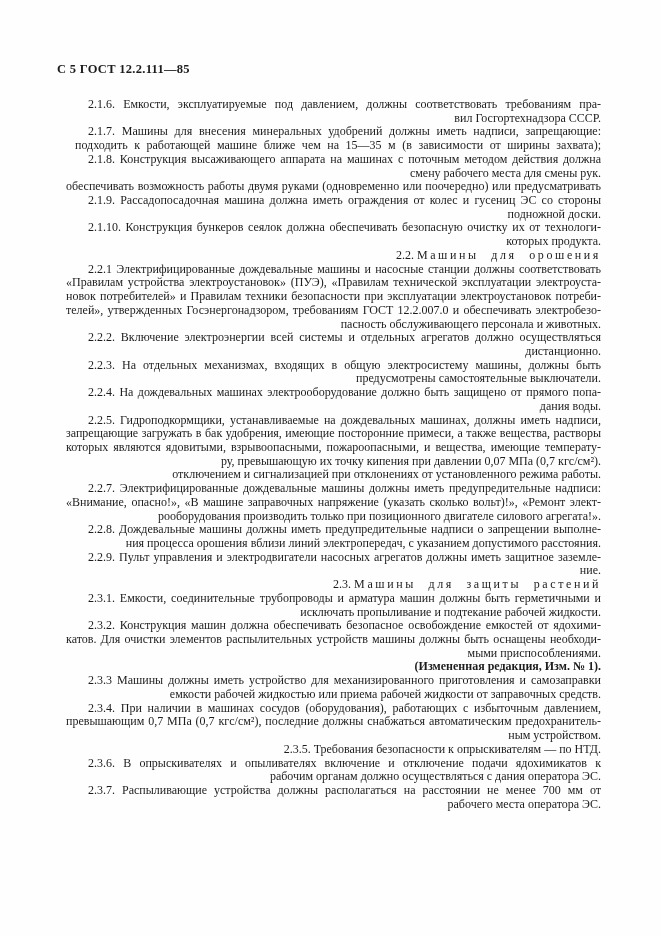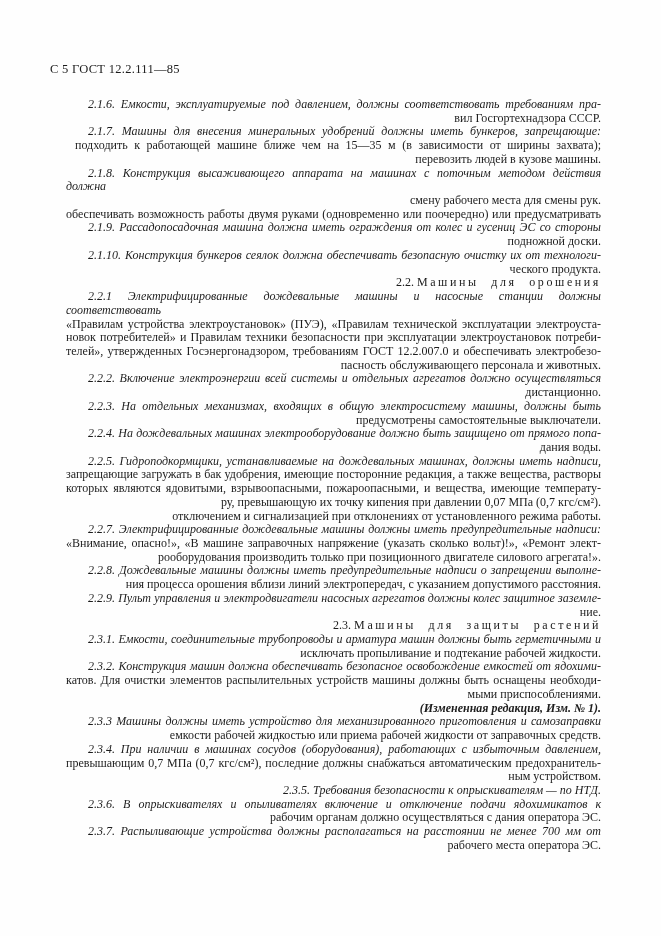--- a/index.html
+++ b/index.html
@@ -11,42 +11,42 @@
     position: relative;
     width: 661px;
     height: 936px;
     background: #fefefe;
     color: #1c1c1c;
     font-family: "Liberation Serif", "DejaVu Serif", serif;
     overflow: hidden;
   }
   .page-header {
     position: absolute;
-    left: 50px;
+    left: 57px;
     top: 62px;
     font-size: 12.5px;
-    font-weight: normal;
+    font-weight: bold;
     letter-spacing: 0.3px;
     white-space: nowrap;
   }
   .doc-body {
     position: absolute;
     left: 66px;
     top: 98px;
     width: 535px;
     font-size: 12px;
     line-height: 13.72px;
   }
   .line {
     min-height: 13.72px;
   }
-  .line.first { text-indent: 22px; font-style: italic; }
+  .line.first { text-indent: 22px; }
   .line.cont  { text-indent: 0; }
   .line.sub   { padding-left: 9px; }
-  .line.bold  { font-weight: bold; text-indent: 22px; font-style: italic; }
+  .line.bold  { font-weight: bold; text-indent: 22px; }
   .line.heading { text-indent: 22px; }
   .line.heading .htitle {
     letter-spacing: 2.6px;
     word-spacing: 7px;
   }
   .line.j {
     text-align: justify;
     text-align-last: justify;
   }
   .line:not(.j) {
@@ -54,53 +54,52 @@
   }
 </style>
 </head>
 <body>
 
 <div class="page">
   <div class="page-header">С 5 ГОСТ 12.2.111—85</div>
   <div class="doc-body">
       <div class="line first j">2.1.6. Емкости, эксплуатируемые под давлением, должны соответствовать требованиям пра-</div>
       <div class="line cont">вил Госгортехнадзора СССР.</div>
-      <div class="line first j">2.1.7. Машины для внесения минеральных удобрений должны иметь бункеров, запрещающие:</div>
+      <div class="line first j">2.1.7. Машины для внесения минеральных удобрений должны иметь надписи, запрещающие:</div>
       <div class="line sub j">подходить к работающей машине ближе чем на 15—35 м (в зависимости от ширины захвата);</div>
-      <div class="line sub">перевозить людей в кузове машины.</div>
       <div class="line first j">2.1.8. Конструкция высаживающего аппарата на машинах с поточным методом действия должна</div>
       <div class="line cont">смену рабочего места для смены рук.</div>
       <div class="line cont j">обеспечивать возможность работы двумя руками (одновременно или поочередно) или предусматривать</div>
       <div class="line first j">2.1.9. Рассадопосадочная машина должна иметь ограждения от колес и гусениц ЭС со стороны</div>
       <div class="line cont">подножной доски.</div>
       <div class="line first j">2.1.10. Конструкция бункеров сеялок должна обеспечивать безопасную очистку их от технологи-</div>
-      <div class="line cont">ческого продукта.</div>
+      <div class="line cont">которых продукта.</div>
       <div class="line heading"><span class="hnum">2.2.&nbsp;</span><span class="htitle">Машины для орошения</span></div>
       <div class="line first j">2.2.1 Электрифицированные дождевальные машины и насосные станции должны соответствовать</div>
       <div class="line cont j">«Правилам устройства электроустановок» (ПУЭ), «Правилам технической эксплуатации электроуста-</div>
       <div class="line cont j">новок потребителей» и Правилам техники безопасности при эксплуатации электроустановок потреби-</div>
       <div class="line cont j">телей», утвержденных Госэнергонадзором, требованиям ГОСТ 12.2.007.0 и обеспечивать электробезо-</div>
       <div class="line cont">пасность обслуживающего персонала и животных.</div>
       <div class="line first j">2.2.2. Включение электроэнергии всей системы и отдельных агрегатов должно осуществляться</div>
       <div class="line cont">дистанционно.</div>
       <div class="line first j">2.2.3. На отдельных механизмах, входящих в общую электросистему машины, должны быть</div>
       <div class="line cont">предусмотрены самостоятельные выключатели.</div>
       <div class="line first j">2.2.4. На дождевальных машинах электрооборудование должно быть защищено от прямого попа-</div>
       <div class="line cont">дания воды.</div>
       <div class="line first j">2.2.5. Гидроподкормщики, устанавливаемые на дождевальных машинах, должны иметь надписи,</div>
-      <div class="line cont j">запрещающие загружать в бак удобрения, имеющие посторонние редакция, а также вещества, растворы</div>
+      <div class="line cont j">запрещающие загружать в бак удобрения, имеющие посторонние примеси, а также вещества, растворы</div>
       <div class="line cont j">которых являются ядовитыми, взрывоопасными, пожароопасными, и вещества, имеющие температу-</div>
       <div class="line cont">ру, превышающую их точку кипения при давлении 0,07 МПа (0,7 кгс/см²).</div>
       <div class="line cont">отключением и сигнализацией при отклонениях от установленного режима работы.</div>
       <div class="line first j">2.2.7. Электрифицированные дождевальные машины должны иметь предупредительные надписи:</div>
       <div class="line cont j">«Внимание, опасно!», «В машине заправочных напряжение (указать сколько вольт)!», «Ремонт элект-</div>
       <div class="line cont">рооборудования производить только при позиционного двигателе силового агрегата!».</div>
       <div class="line first j">2.2.8. Дождевальные машины должны иметь предупредительные надписи о запрещении выполне-</div>
       <div class="line cont">ния процесса орошения вблизи линий электропередач, с указанием допустимого расстояния.</div>
-      <div class="line first j">2.2.9. Пульт управления и электродвигатели насосных агрегатов должны колес защитное заземле-</div>
+      <div class="line first j">2.2.9. Пульт управления и электродвигатели насосных агрегатов должны иметь защитное заземле-</div>
       <div class="line cont">ние.</div>
       <div class="line heading"><span class="hnum">2.3.&nbsp;</span><span class="htitle">Машины для защиты растений</span></div>
       <div class="line first j">2.3.1. Емкости, соединительные трубопроводы и арматура машин должны быть герметичными и</div>
       <div class="line cont">исключать пропыливание и подтекание рабочей жидкости.</div>
       <div class="line first j">2.3.2. Конструкция машин должна обеспечивать безопасное освобождение емкостей от ядохими-</div>
       <div class="line cont j">катов. Для очистки элементов распылительных устройств машины должны быть оснащены необходи-</div>
       <div class="line cont">мыми приспособлениями.</div>
       <div class="line bold">(Измененная редакция, Изм. № 1).</div>
       <div class="line first j">2.3.3 Машины должны иметь устройство для механизированного приготовления и самозаправки</div>
       <div class="line cont">емкости рабочей жидкостью или приема рабочей жидкости от заправочных средств.</div>

